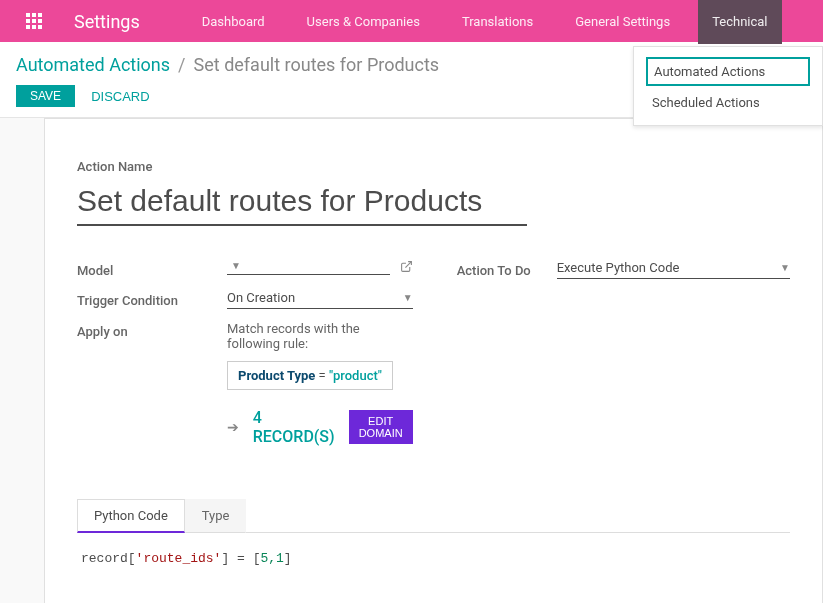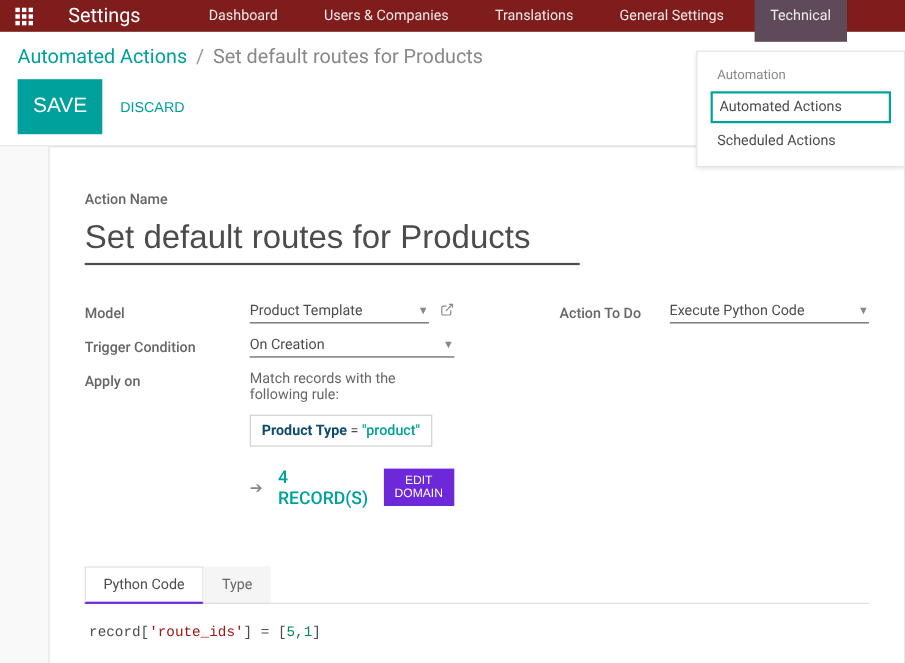--- a/index.html
+++ b/index.html
@@ -1,45 +1,45 @@
 <!DOCTYPE html>
 <html><head>
   <meta charset="utf-8">
   <style>
     * { box-sizing: border-box; margin: 0; padding: 0; }
     body { font-family: -apple-system, BlinkMacSystemFont, "Segoe UI", Roboto, sans-serif; font-size: 13px; color: #4c4c4c; background: #f9f9f9; }
     
-    .top-nav { background: #7f1d1d; height: 29px; display: flex; align-items: center; padding: 0 14px; color: white; }
+    .top-nav { background: #ec4899; height: 42px; display: flex; align-items: center; padding: 0 26px; color: white; }
     .apps-icon { width: 16px; height: 16px; display: grid; grid-template-columns: repeat(3, 4px); grid-template-rows: repeat(3, 4px); gap: 2px; margin-right: 32px; cursor: pointer; }
     .apps-icon span { background: white; }
     .app-title { font-size: 18px; font-weight: 400; margin-right: 48px; }
     .nav-items { display: flex; gap: 14px; }
     .nav-item { padding: 0 14px; height: 46px; display: flex; align-items: center; font-size: 13px; cursor: pointer; color: rgba(255,255,255,0.9); }
     .nav-item.active { background: #5f4a59; }
     
     .dropdown-menu { position: absolute; top: 46px; right: 0; width: 190px; background: white; border: 1px solid #e0e0e0; box-shadow: 0 2px 4px rgba(0,0,0,0.1); padding: 8px 0; }
     .dropdown-header { padding: 6px 18px; color: #888; font-size: 12px; }
     .dropdown-item { padding: 7px 18px; cursor: pointer; color: #4c4c4c; font-size: 13px; }
     .dropdown-item.active { border: 2px solid #00a09d; margin: 2px 12px; padding: 5px 6px; }
     
     .control-panel { background: white; padding: 12px 16px 10px; border-bottom: 1px solid #e5e5e5; }
     .breadcrumb { display: flex; align-items: center; gap: 8px; font-size: 18px; margin-bottom: 10px; }
     .breadcrumb-link { color: #00a09d; cursor: pointer; }
     .breadcrumb-sep { color: #999; }
     .breadcrumb-current { color: #888; }
     .control-buttons { display: flex; gap: 16px; align-items: center; }
-    .btn-save { background: #00a09d; color: white; border: none; padding: 14px 14px; font-size: 19px; font-weight: 500; cursor: pointer; }
+    .btn-save { background: #00a09d; color: white; border: none; padding: 4px 14px; font-size: 12px; font-weight: 500; cursor: pointer; }
     .btn-discard { color: #00a09d; background: none; border: none; font-size: 13px; cursor: pointer; }
     
     .form-sheet { margin: 0 0 0 44px; background: white; border: 1px solid #e0e0e0; padding: 40px 32px 24px; min-height: 460px; }
     
     .action-name-label { color: #666; font-size: 13px; margin-bottom: 8px; font-weight: 500; }
     .action-name-input { font-size: 30px; font-weight: 400; color: #4c4c4c; border: none; border-bottom: 2px solid #4c4c4c; padding: 2px 0 6px; width: 450px; outline: none; background: transparent; }
     
-    .form-grid { display: flex; gap: 96px; margin-top: 34px; }
+    .form-grid { display: flex; gap: 44px; margin-top: 34px; }
     .form-col { flex: 1; }
     .form-row { display: flex; margin-bottom: 12px; }
     .form-label { width: 150px; color: #666; font-size: 13px; font-weight: 500; padding-top: 3px; }
     .form-field { flex: 1; }
     
     .select-wrap { display: flex; align-items: center; border-bottom: 1px solid #4c4c4c; padding-bottom: 3px; }
     .select-value { flex: 1; color: #4c4c4c; font-size: 13px; }
     .caret { color: #888; font-size: 10px; margin-left: 4px; cursor: pointer; }
     .ext-link { margin-left: 10px; color: #888; cursor: pointer; font-size: 13px; }
     
@@ -84,21 +84,20 @@
   <div class="nav-items">
     <div class="nav-item">Dashboard</div>
     <div class="nav-item">Users &amp; Companies</div>
     <div class="nav-item">Translations</div>
     <div class="nav-item">General Settings</div>
     <div class="nav-item active">Technical</div>
   </div>
 </div>
 
 <div class="dropdown-menu">
-  <div class="dropdown-header">Automation</div>
   <div class="dropdown-item active">Automated Actions</div>
   <div class="dropdown-item">Scheduled Actions</div>
 </div>
 
 <div class="control-panel">
   <div class="breadcrumb">
     <span class="breadcrumb-link">Automated Actions</span>
     <span class="breadcrumb-sep">/</span>
     <span class="breadcrumb-current">Set default routes for Products</span>
   </div>
@@ -111,21 +110,20 @@
 <div class="form-sheet">
   <div class="action-name-label">Action Name</div>
   <input class="action-name-input" value="Set default routes for Products" style="">
 
   <div class="form-grid">
     <div class="form-col">
       <div class="form-row">
         <div class="form-label">Model</div>
         <div class="form-field">
           <div class="select-wrap">
-            <span class="select-value">Product Template</span>
             <span class="caret">▼</span>
           </div>
         </div>
         <span class="ext-link">
           <svg width="13" height="13" viewBox="0 0 24 24" fill="none" stroke="currentColor" stroke-width="2">
               <path d="M18 13v6a2 2 0 0 1-2 2H5a2 2 0 0 1-2-2V8a2 2 0 0 1 2-2h6"></path>
               <polyline points="15 3 21 3 21 9"></polyline>
               <line x1="10" y1="14" x2="21" y2="3"></line>
             </svg>
         </span>

